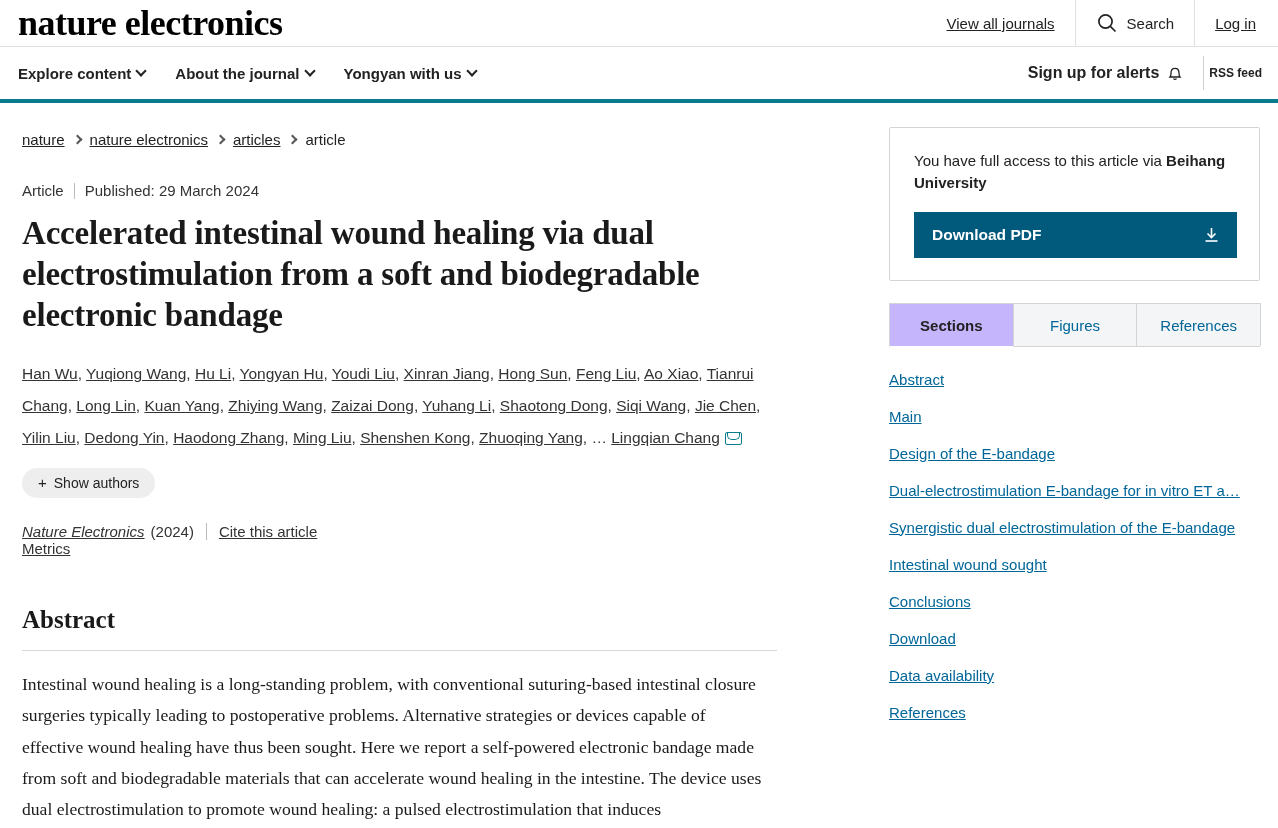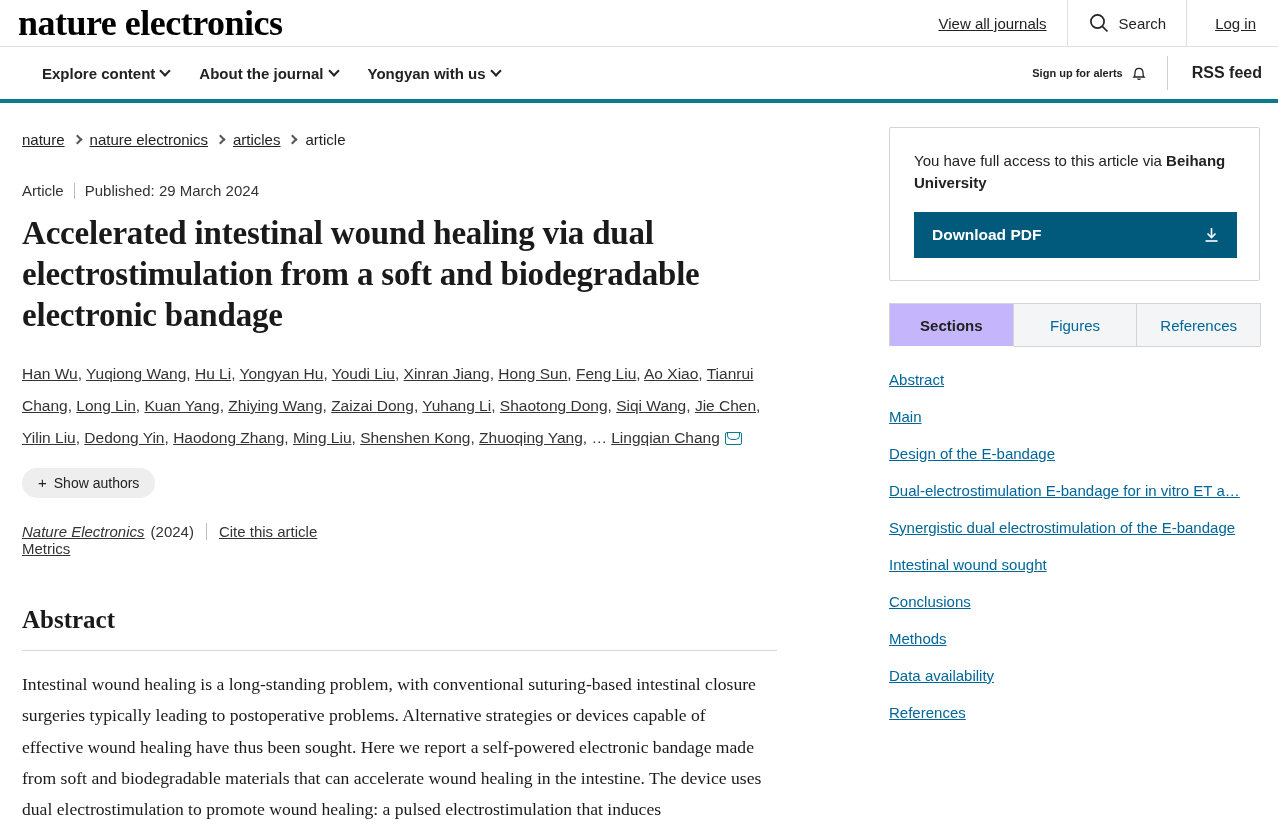--- a/index.html
+++ b/index.html
@@ -49,63 +49,63 @@
     display: flex;
     align-items: center;
     gap: 9px;
     padding: 0 20px;
     height: 46px;
     border-left: 1px solid #e0e0e0;
     font-size: 15px;
     color: #222;
   }
   .login {
-    padding: 0 6px 0 28px;
+    padding: 0 6px 0 20px;
     height: 46px;
     border-left: 1px solid #e0e0e0;
     font-size: 15px;
     color: #222;
     white-space: nowrap;
   }
 
   .navbar {
     height: 56px;
     display: flex;
     align-items: center;
     justify-content: space-between;
     padding: 0 16px 0 18px;
     border-bottom: 4px solid #0a7b8c;
     background: #ffffff;
   }
-  .nav-left { display: flex; align-items: center; gap: 30px; margin-left: 24px; }
+  .nav-left { display: flex; align-items: center; gap: 30px; }
   .nav-item {
     font-size: 15px;
     font-weight: bold;
     color: #222;
     display: flex;
     align-items: center;
     gap: 6px;
     white-space: nowrap;
   }
   .caret {
     display: inline-block;
     width: 8px; height: 8px;
     border-right: 2px solid #222;
     border-bottom: 2px solid #222;
     transform: translateY(-2px) rotate(45deg);
   }
   .nav-right { display: flex; align-items: center; height: 100%; }
   .alerts {
-    font-size: 11px; font-weight: bold; color: #222;
+    font-size: 16px; font-weight: bold; color: #222;
     display: flex; align-items: center; gap: 8px;
     padding-right: 20px;
   }
   .rss {
-    font-size: 16px; font-weight: bold; color: #222;
-    padding-left: 24px; height: 34px; display: flex; align-items: center;
+    font-size: 12px; font-weight: bold; color: #222;
+    padding-left: 5px; height: 34px; display: flex; align-items: center;
     border-left: 1px solid #d0d0d0;
     white-space: nowrap;
   }
 
   
   .page {
     display: flex;
     padding: 0 18px;
     gap: 0;
   }
@@ -421,18 +421,18 @@
     </div>
 
     <nav class="toc">
       <a href="#">Abstract</a>
       <a href="#">Main</a>
       <a href="#">Design of the E-bandage</a>
       <a href="#">Dual-electrostimulation E-bandage for in vitro ET a…</a>
       <a href="#">Synergistic dual electrostimulation of the E-bandage</a>
       <a href="#">Intestinal wound sought</a>
       <a href="#">Conclusions</a>
-      <a href="#">Methods</a>
+      <a href="#">Download</a>
       <a href="#">Data availability</a>
       <a href="#">References</a>
     </nav>
   </div>
 </div>
 
 </body></html>

